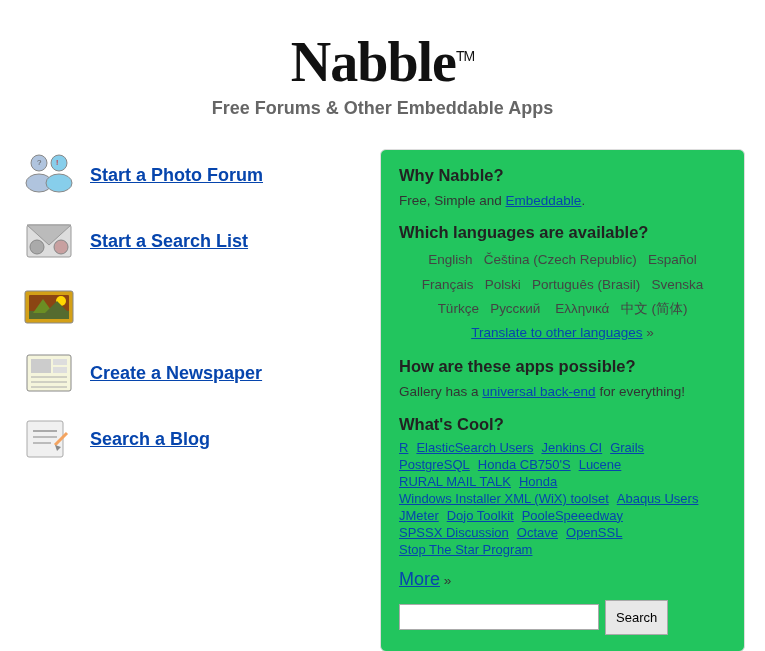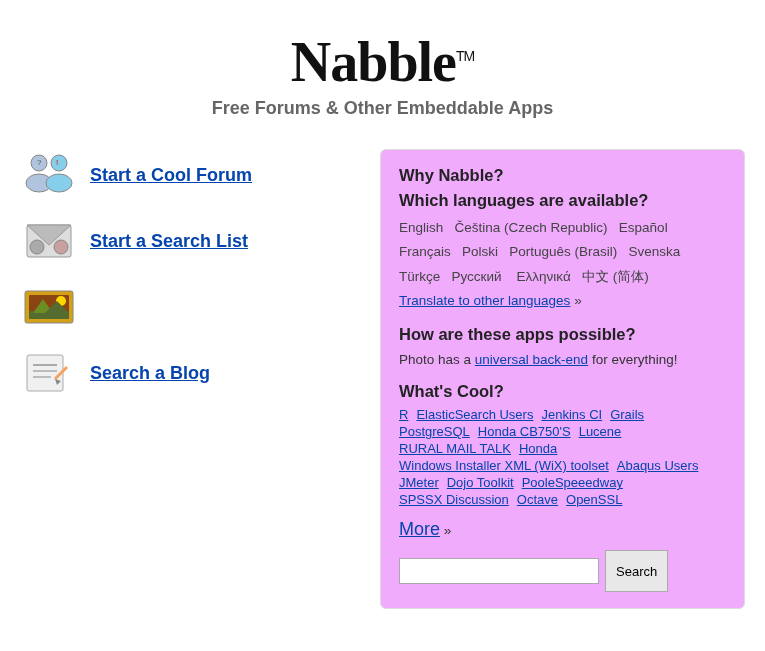--- a/index.html
+++ b/index.html
@@ -60,21 +60,21 @@
       justify-content: center;
     }
     .nav-item-label {
       font-size: 18px;
       font-weight: bold;
       color: #0645ad;
       text-decoration: underline;
     }
     .right-panel {
       flex: 1;
-      background: #f0abfc;
+      background: #22c55e;
       border: 1px solid #ddd;
       border-radius: 6px;
       padding: 16px 18px;
       font-size: 13.5px;
     }
     .right-panel h2 {
       font-size: 16.5px;
       font-weight: bold;
       color: #222;
       margin-bottom: 6px;
@@ -85,20 +85,21 @@
       line-height: 1.5;
     }
     .right-panel a {
       color: #0645ad;
       text-decoration: underline;
     }
     .languages {
       color: #444;
       line-height: 1.8;
       margin-bottom: 12px;
+      text-align: center;
     }
     .whats-cool-links {
       display: flex;
       flex-wrap: wrap;
       gap: 0;
       margin-bottom: 10px;
     }
     .whats-cool-links a {
       color: #0645ad;
       text-decoration: underline;
@@ -124,21 +125,21 @@
       font-size: 13px;
       width: 200px;
       height: 26px;
     }
     .search-button {
       padding: 3px 10px;
       font-size: 13px;
       background: #e8e8e8;
       border: 1px solid #aaa;
       cursor: pointer;
-      height: 42px;
+      height: 35px;
     }
     
     .icon-svg {
       width: 52px;
       height: 48px;
     }
   </style>
 </head>
 <body>
 
@@ -160,21 +161,21 @@
         <svg class="icon-svg" viewBox="0 0 52 48">
 
           <circle cx="16" cy="12" r="8" fill="#b0c4de" stroke="#888" stroke-width="1"></circle>
           <circle cx="36" cy="12" r="8" fill="#87ceeb" stroke="#888" stroke-width="1"></circle>
           <ellipse cx="16" cy="32" rx="13" ry="9" fill="#b0c4de" stroke="#888" stroke-width="1"></ellipse>
           <ellipse cx="36" cy="32" rx="13" ry="9" fill="#87ceeb" stroke="#888" stroke-width="1"></ellipse>
           <text x="14" y="14" font-size="8" fill="#555">?</text>
           <text x="33" y="14" font-size="8" fill="#d00">!</text>
         </svg>
       </div>
-      <span class="nav-item-label">Start a Cool Forum</span>
+      <span class="nav-item-label">Start a Photo Forum</span>
     </a>
 
     <a class="nav-item" href="#">
       <div class="nav-item-icon">
         <svg class="icon-svg" viewBox="0 0 52 48">
           <rect x="4" y="8" width="44" height="32" rx="2" fill="#ddd" stroke="#999" stroke-width="1"></rect>
           <polygon points="4,8 26,28 48,8" fill="#bbb" stroke="#999" stroke-width="1"></polygon>
           <circle cx="14" cy="30" r="7" fill="#aaa" stroke="#888" stroke-width="1"></circle>
           <circle cx="38" cy="30" r="7" fill="#c8a0a0" stroke="#888" stroke-width="1"></circle>
         </svg>
@@ -190,20 +191,34 @@
           <rect x="6" y="12" width="40" height="24" rx="1" fill="#8B4513"></rect>
 
           <rect x="6" y="28" width="40" height="8" fill="#556b2f"></rect>
           <circle cx="38" cy="18" r="5" fill="#ffd700"></circle>
           <polygon points="10,30 20,16 30,30" fill="#6b8e23"></polygon>
           <polygon points="22,30 34,18 46,30" fill="#556b2f"></polygon>
         </svg>
       </div>
     </a>
 
+    <a class="nav-item" href="#">
+      <div class="nav-item-icon">
+        <svg class="icon-svg" viewBox="0 0 52 48">
+          <rect x="4" y="6" width="44" height="36" rx="2" fill="#f5f5dc" stroke="#888" stroke-width="1"></rect>
+          <rect x="8" y="10" width="20" height="14" fill="#ccc"></rect>
+          <line x1="8" y1="28" x2="44" y2="28" stroke="#aaa" stroke-width="1"></line>
+          <line x1="8" y1="33" x2="44" y2="33" stroke="#aaa" stroke-width="1"></line>
+          <line x1="8" y1="38" x2="44" y2="38" stroke="#aaa" stroke-width="1"></line>
+          <rect x="30" y="10" width="14" height="6" fill="#ddd"></rect>
+          <rect x="30" y="18" width="14" height="6" fill="#ddd"></rect>
+        </svg>
+      </div>
+      <span class="nav-item-label">Create a Newspaper</span>
+    </a>
 
     <a class="nav-item" href="#">
       <div class="nav-item-icon">
         <svg class="icon-svg" viewBox="0 0 52 48">
           <rect x="4" y="6" width="36" height="36" rx="2" fill="#f0f0f0" stroke="#aaa" stroke-width="1"></rect>
           <line x1="10" y1="16" x2="34" y2="16" stroke="#aaa" stroke-width="2"></line>
           <line x1="10" y1="22" x2="34" y2="22" stroke="#aaa" stroke-width="1.5"></line>
           <line x1="10" y1="28" x2="28" y2="28" stroke="#aaa" stroke-width="1.5"></line>
 
           <line x1="32" y1="30" x2="44" y2="18" stroke="#f4a460" stroke-width="3"></line>
@@ -211,32 +226,35 @@
         </svg>
       </div>
       <span class="nav-item-label">Search a Blog</span>
     </a>
 
   </div>
 
   <div class="right-panel">
 
     <h2>Why Nabble?</h2>
+    <p>
+      <span>Free, Simple and </span><a href="#">Embeddable</a><span>.</span>
+    </p>
 
     <h2>Which languages are available?</h2>
     <div class="languages">
       English &nbsp; Čeština (Czech Republic) &nbsp; Español<br>
       Français &nbsp; Polski &nbsp; Português (Brasil) &nbsp; Svenska<br>
       Türkçe &nbsp; Русский &nbsp;&nbsp; Ελληνικά &nbsp; 中文 (简体)<br>
       <a href="#">Translate to other languages</a> »
     </div>
 
     <h2>How are these apps possible?</h2>
     <p>
-      <span>Photo has a </span><a href="#">universal back-end</a><span> for everything!</span>
+      <span>Gallery has a </span><a href="#">universal back-end</a><span> for everything!</span>
     </p>
 
     <h2>What's Cool?</h2>
     <div class="whats-cool-links">
       <a href="#">R</a>
       <a href="#">ElasticSearch Users</a>
       <a href="#">Jenkins CI</a>
       <a href="#">Grails</a>
       <br>
       <a href="#">PostgreSQL</a>
@@ -250,20 +268,21 @@
       <a href="#">Abaqus Users</a>
       <br>
       <a href="#">JMeter</a>
       <a href="#">Dojo Toolkit</a>
       <a href="#">PooleSpeeedway</a>
       <br>
       <a href="#">SPSSX Discussion</a>
       <a href="#">Octave</a>
       <a href="#">OpenSSL</a>
       <br>
+      <a href="#">Stop The Star Program</a>
     </div>
 
     <div style="margin-top:6px;">
       <a class="more-link" href="#"><span>More</span></a><span> »</span>
     </div>
 
     <div class="search-row">
       <input class="search-input" type="text" placeholder="" style="">
       <button class="search-button">Search</button>
     </div>

